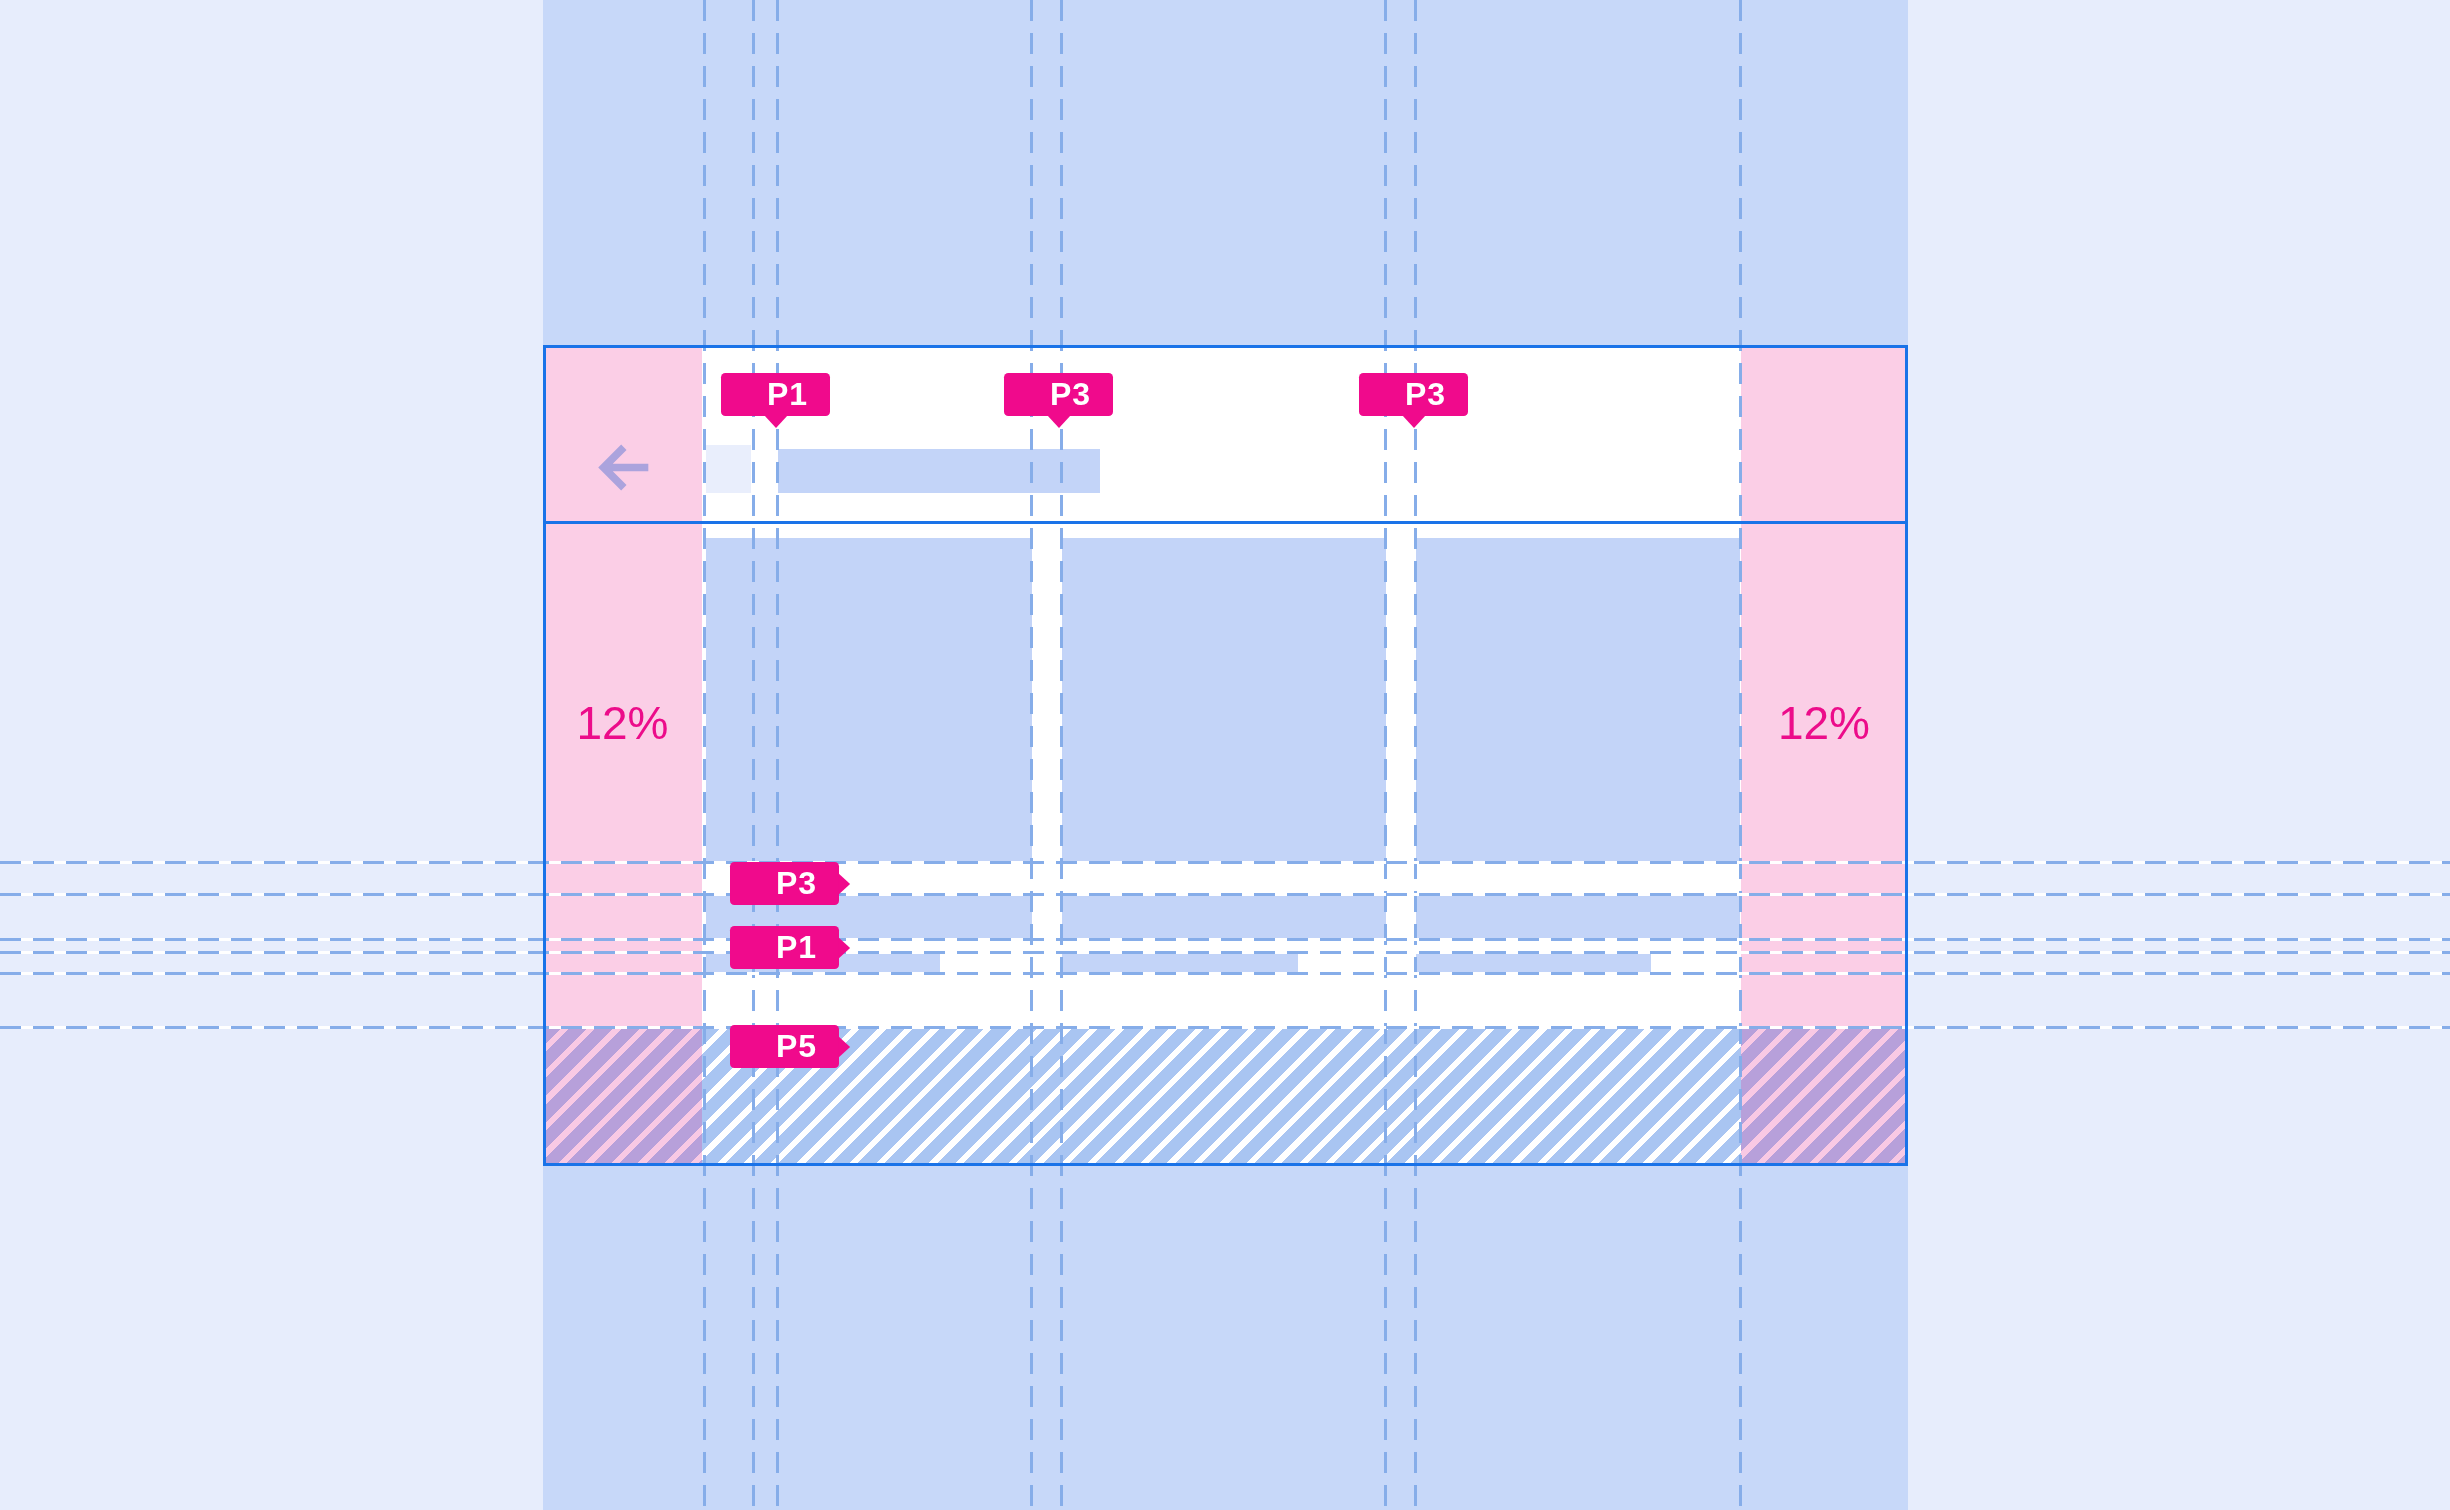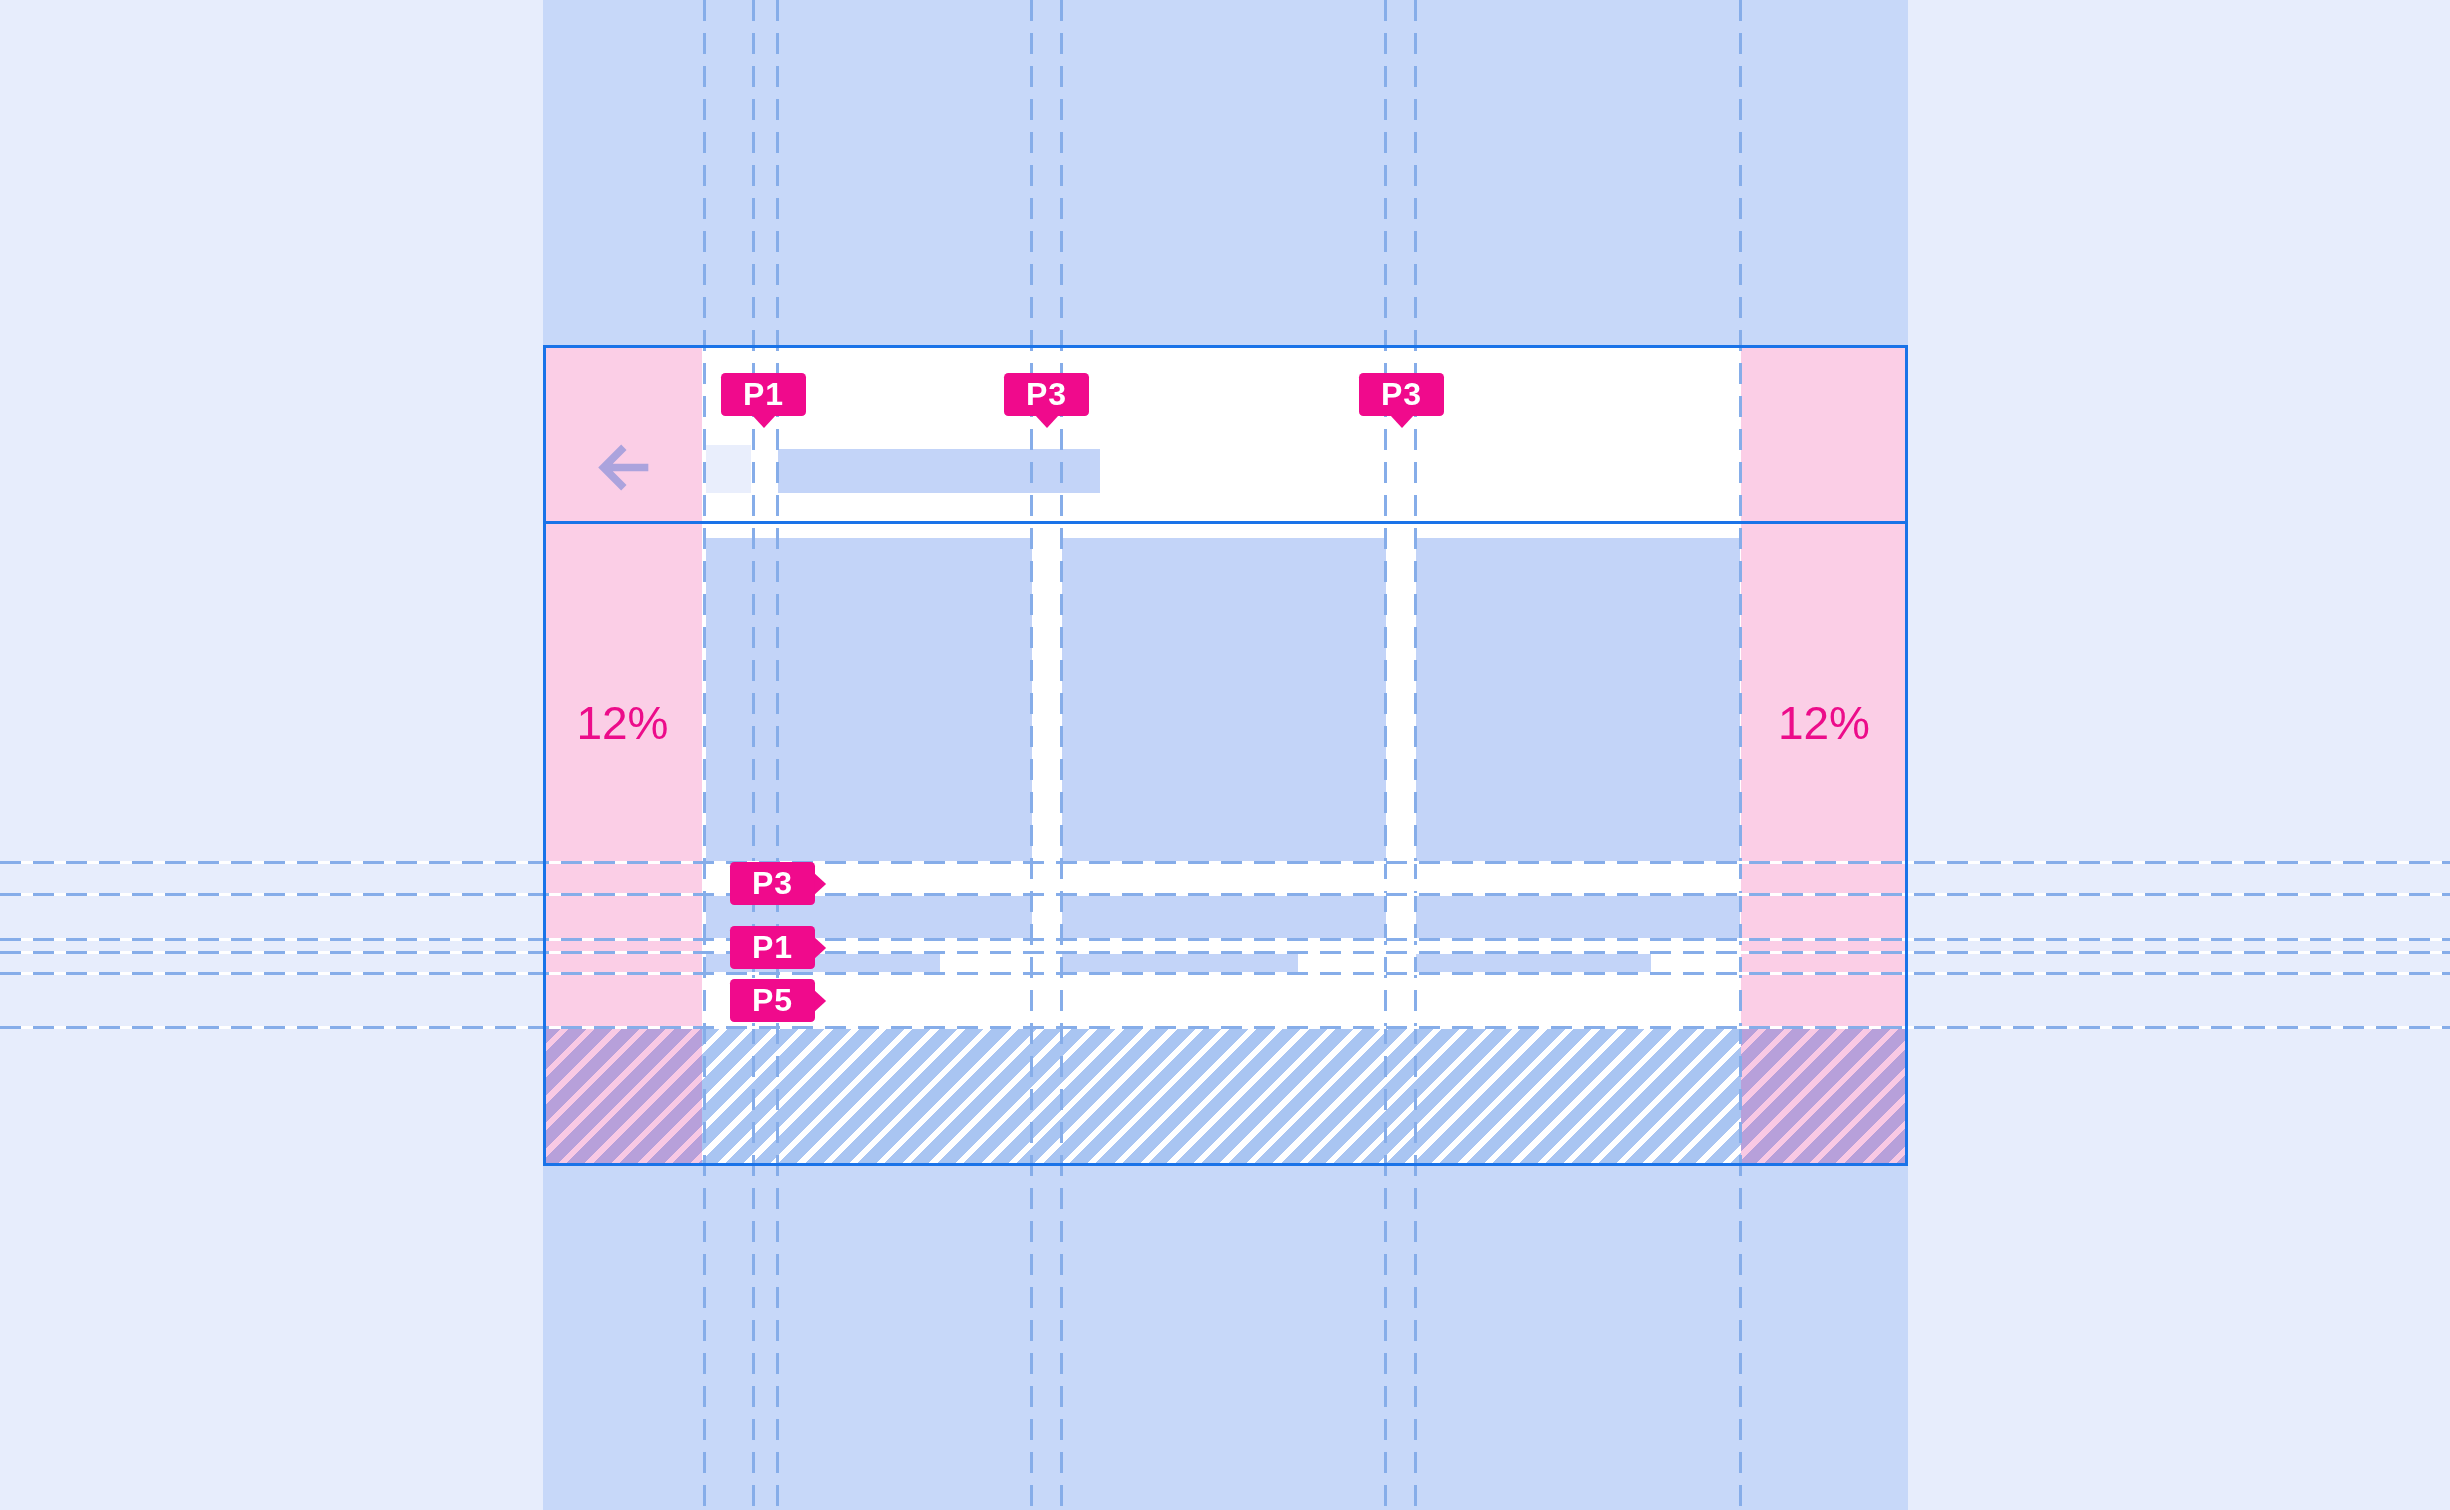--- a/index.html
+++ b/index.html
@@ -47,34 +47,34 @@
   .hguide{left:0;width:2450px;height:3.4px;
     background:repeating-linear-gradient(90deg,#86ade9 0 21px,#ffffff 21px 33px);}
   
   .divider{left:543px;top:521px;width:1365px;height:3.4px;background:#1a73e8;}
   .frame-border{left:543px;top:345px;width:1365px;height:821px;
     border:3.4px solid #1a73e8;box-sizing:border-box;background:transparent;}
   
   .plabel{
     width:85px;height:43px;background:#f00a8c;border-radius:4.3px;
     color:#ffffff;font-weight:700;font-size:32px;line-height:43px;
-    text-align:center;letter-spacing:0.9px;
+    text-align:center;letter-spacing:0.9px;padding-left:24px;
   }
   .plabel.tail-down::after{
     content:"";position:absolute;left:50%;top:100%;transform:translate(-50%,-0.9px);
     border-left:12px solid transparent;border-right:12px solid transparent;
     border-top:13.6px solid #f00a8c;width:0;height:0;
   }
   .plabel.tail-right::after{
     content:"";position:absolute;top:50%;left:100%;transform:translate(-0.9px,-50%);
     border-top:11px solid transparent;border-bottom:11px solid transparent;
     border-left:12.8px solid #f00a8c;width:0;height:0;
   }
   .lt1{left:721px;top:373px;} .lt2{left:1004px;top:373px;} .lt3{left:1359px;top:373px;}
-  .ls1{left:730px;top:862px;} .ls2{left:730px;top:926px;} .ls3{left:730px;top:979px;}
+  .ls1{left:730px;top:862px;} .ls2{left:730px;top:926px;} .ls3{left:730px;top:1025px;}
   
   .pct{
     top:698px;height:51px;color:#ec0c8a;font-size:46px;font-weight:400;
     text-align:center;line-height:51px;
   }
   .pct.left{left:543px;width:159px;}
   .pct.right{left:1741px;width:166px;}
   .arrow-wrap{left:596px;top:442px;width:54px;height:51px;}
 </style>
 </head>

